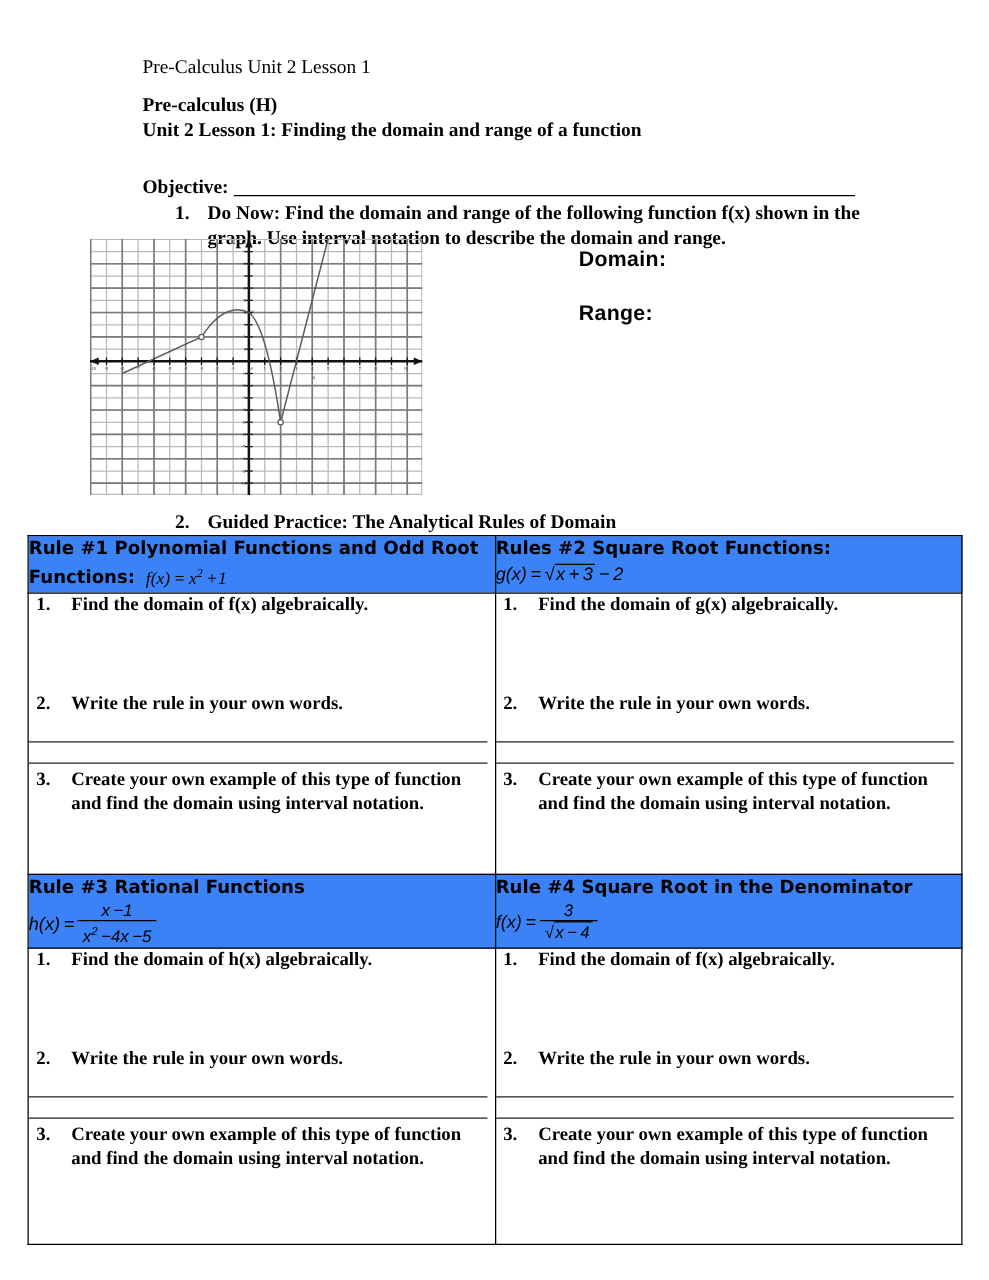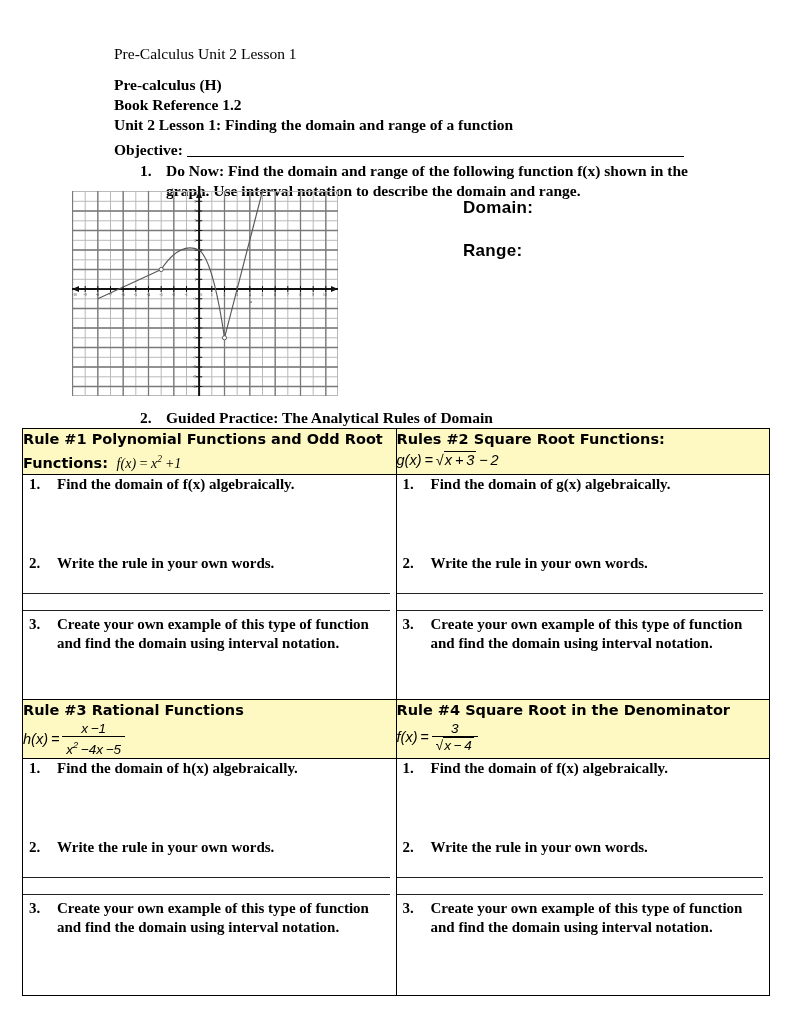--- a/index.html
+++ b/index.html
@@ -110,21 +110,21 @@
     width: 748px;
     border-collapse: collapse;
     table-layout: fixed;
   }
   .rules-table td {
     border: 1.1px solid #000;
     vertical-align: top;
     padding: 0;
   }
   .rule-head {
-    background: #fef9c3;
+    background: #3b82f6;
     padding: 4px 6px 5px 6px;
   }
   .rule-head-title {
     font-family: "DejaVu Sans", sans-serif;
     font-size: 14.5px;
     font-weight: bold;
     line-height: 20px;
   }
   .rule-head-title .eq {
     font-family: "Liberation Serif", serif;
@@ -201,21 +201,20 @@
 </style>
 </head>
 <body>
 
 <div class="page">
 
   <div class="hdr-doc-title">Pre-Calculus Unit 2 Lesson 1</div>
 
   <div class="hdr-lines">
     <div>Pre-calculus (H)</div>
-    <div>Book Reference 1.2</div>
     <div>Unit 2 Lesson 1: Finding the domain and range of a function</div>
   </div>
 
   <div class="objective-row">
     <span class="objective-label">Objective:</span>
     <span class="objective-rule"></span>
   </div>
 
   <div class="item1">
     <span class="num">1.</span>

